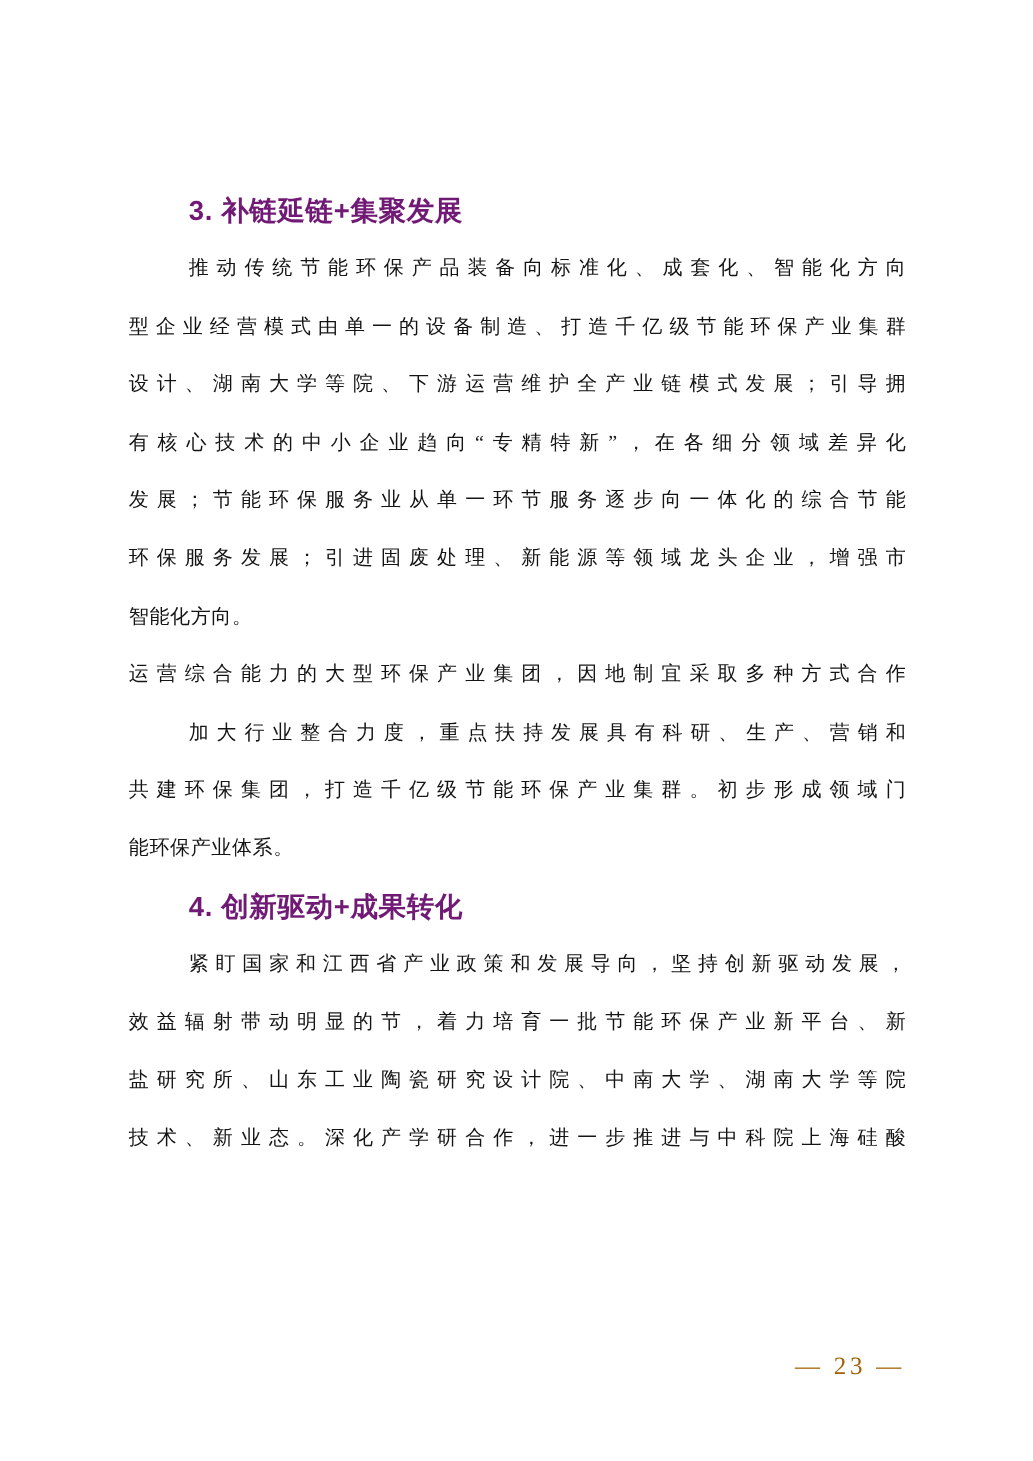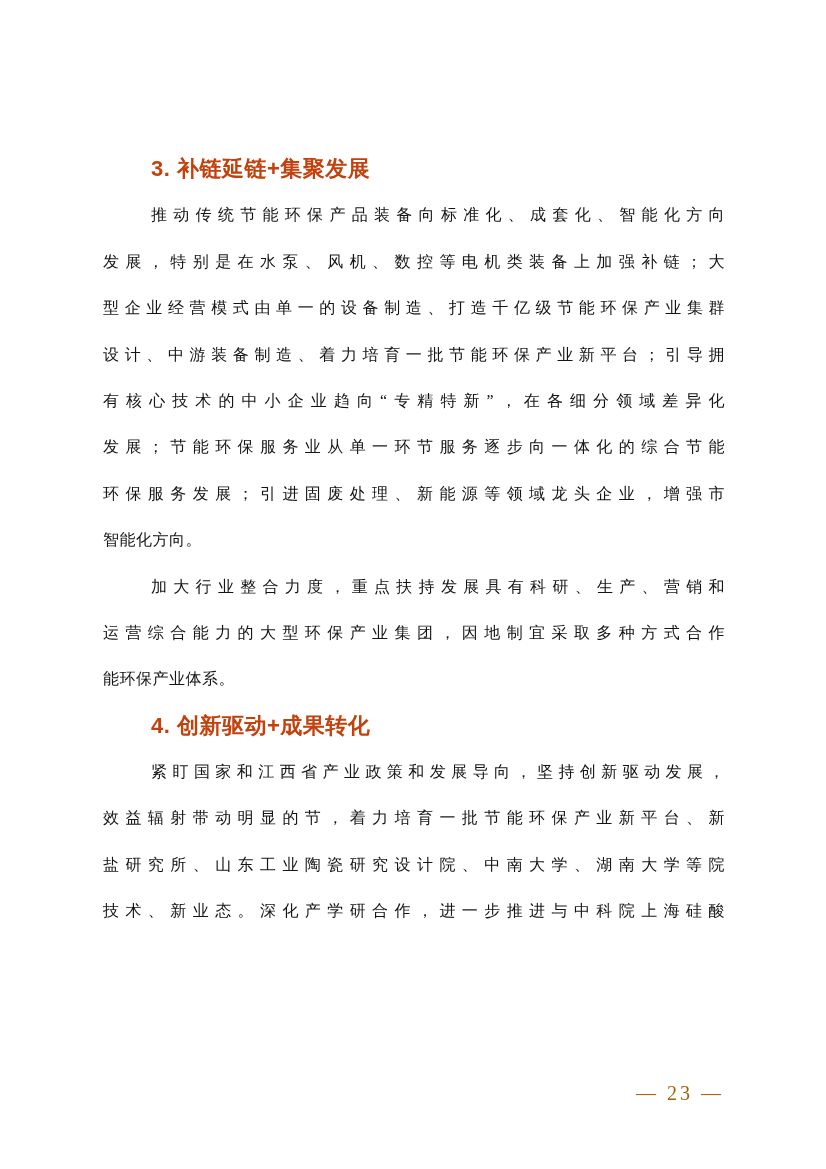--- a/index.html
+++ b/index.html
@@ -44,21 +44,21 @@
   .line.last {
     text-align-last: left;
   }
   .line.heading {
     font-family: "Liberation Sans", sans-serif;
     font-weight: 700;
     font-size: 22px;
     text-indent: 48px;
     text-align: right;
     text-align-last: left;
-    color: #c2410c;
+    color: #701a75;
   }
   .page-number {
     position: absolute;
     top: 1078px;
     right: 102px;
     font-size: 20px;
     line-height: 30px;
     letter-spacing: 3px;
     color: #a16207;
     white-space: nowrap;
@@ -66,30 +66,30 @@
 </style>
 </head>
 <body>
 
 <div class="page">
   <div class="text-block">
 
     <div class="line heading">3. 补链延链+集聚发展</div>
 
     <div class="line indent">推动传统节能环保产品装备向标准化、成套化、智能化方向</div>
-    <div class="line">发展，特别是在水泵、风机、数控等电机类装备上加强补链；大</div>
     <div class="line">型企业经营模式由单一的设备制造、打造千亿级节能环保产业集群</div>
-    <div class="line">设计、中游装备制造、着力培育一批节能环保产业新平台；引导拥</div>
+    <div class="line">设计、湖南大学等院、下游运营维护全产业链模式发展；引导拥</div>
     <div class="line">有核心技术的中小企业趋向“专精特新”，在各细分领域差异化</div>
     <div class="line">发展；节能环保服务业从单一环节服务逐步向一体化的综合节能</div>
     <div class="line">环保服务发展；引进固废处理、新能源等领域龙头企业，增强市</div>
     <div class="line last">智能化方向。</div>
 
+    <div class="line">运营综合能力的大型环保产业集团，因地制宜采取多种方式合作</div>
     <div class="line indent">加大行业整合力度，重点扶持发展具有科研、生产、营销和</div>
-    <div class="line">运营综合能力的大型环保产业集团，因地制宜采取多种方式合作</div>
+    <div class="line">共建环保集团，打造千亿级节能环保产业集群。初步形成领域门</div>
     <div class="line last">能环保产业体系。</div>
 
     <div class="line heading">4. 创新驱动+成果转化</div>
 
     <div class="line indent">紧盯国家和江西省产业政策和发展导向，坚持创新驱动发展，</div>
     <div class="line">效益辐射带动明显的节，着力培育一批节能环保产业新平台、新</div>
     <div class="line">盐研究所、山东工业陶瓷研究设计院、中南大学、湖南大学等院</div>
     <div class="line">技术、新业态。深化产学研合作，进一步推进与中科院上海硅酸</div>
 
   </div>

